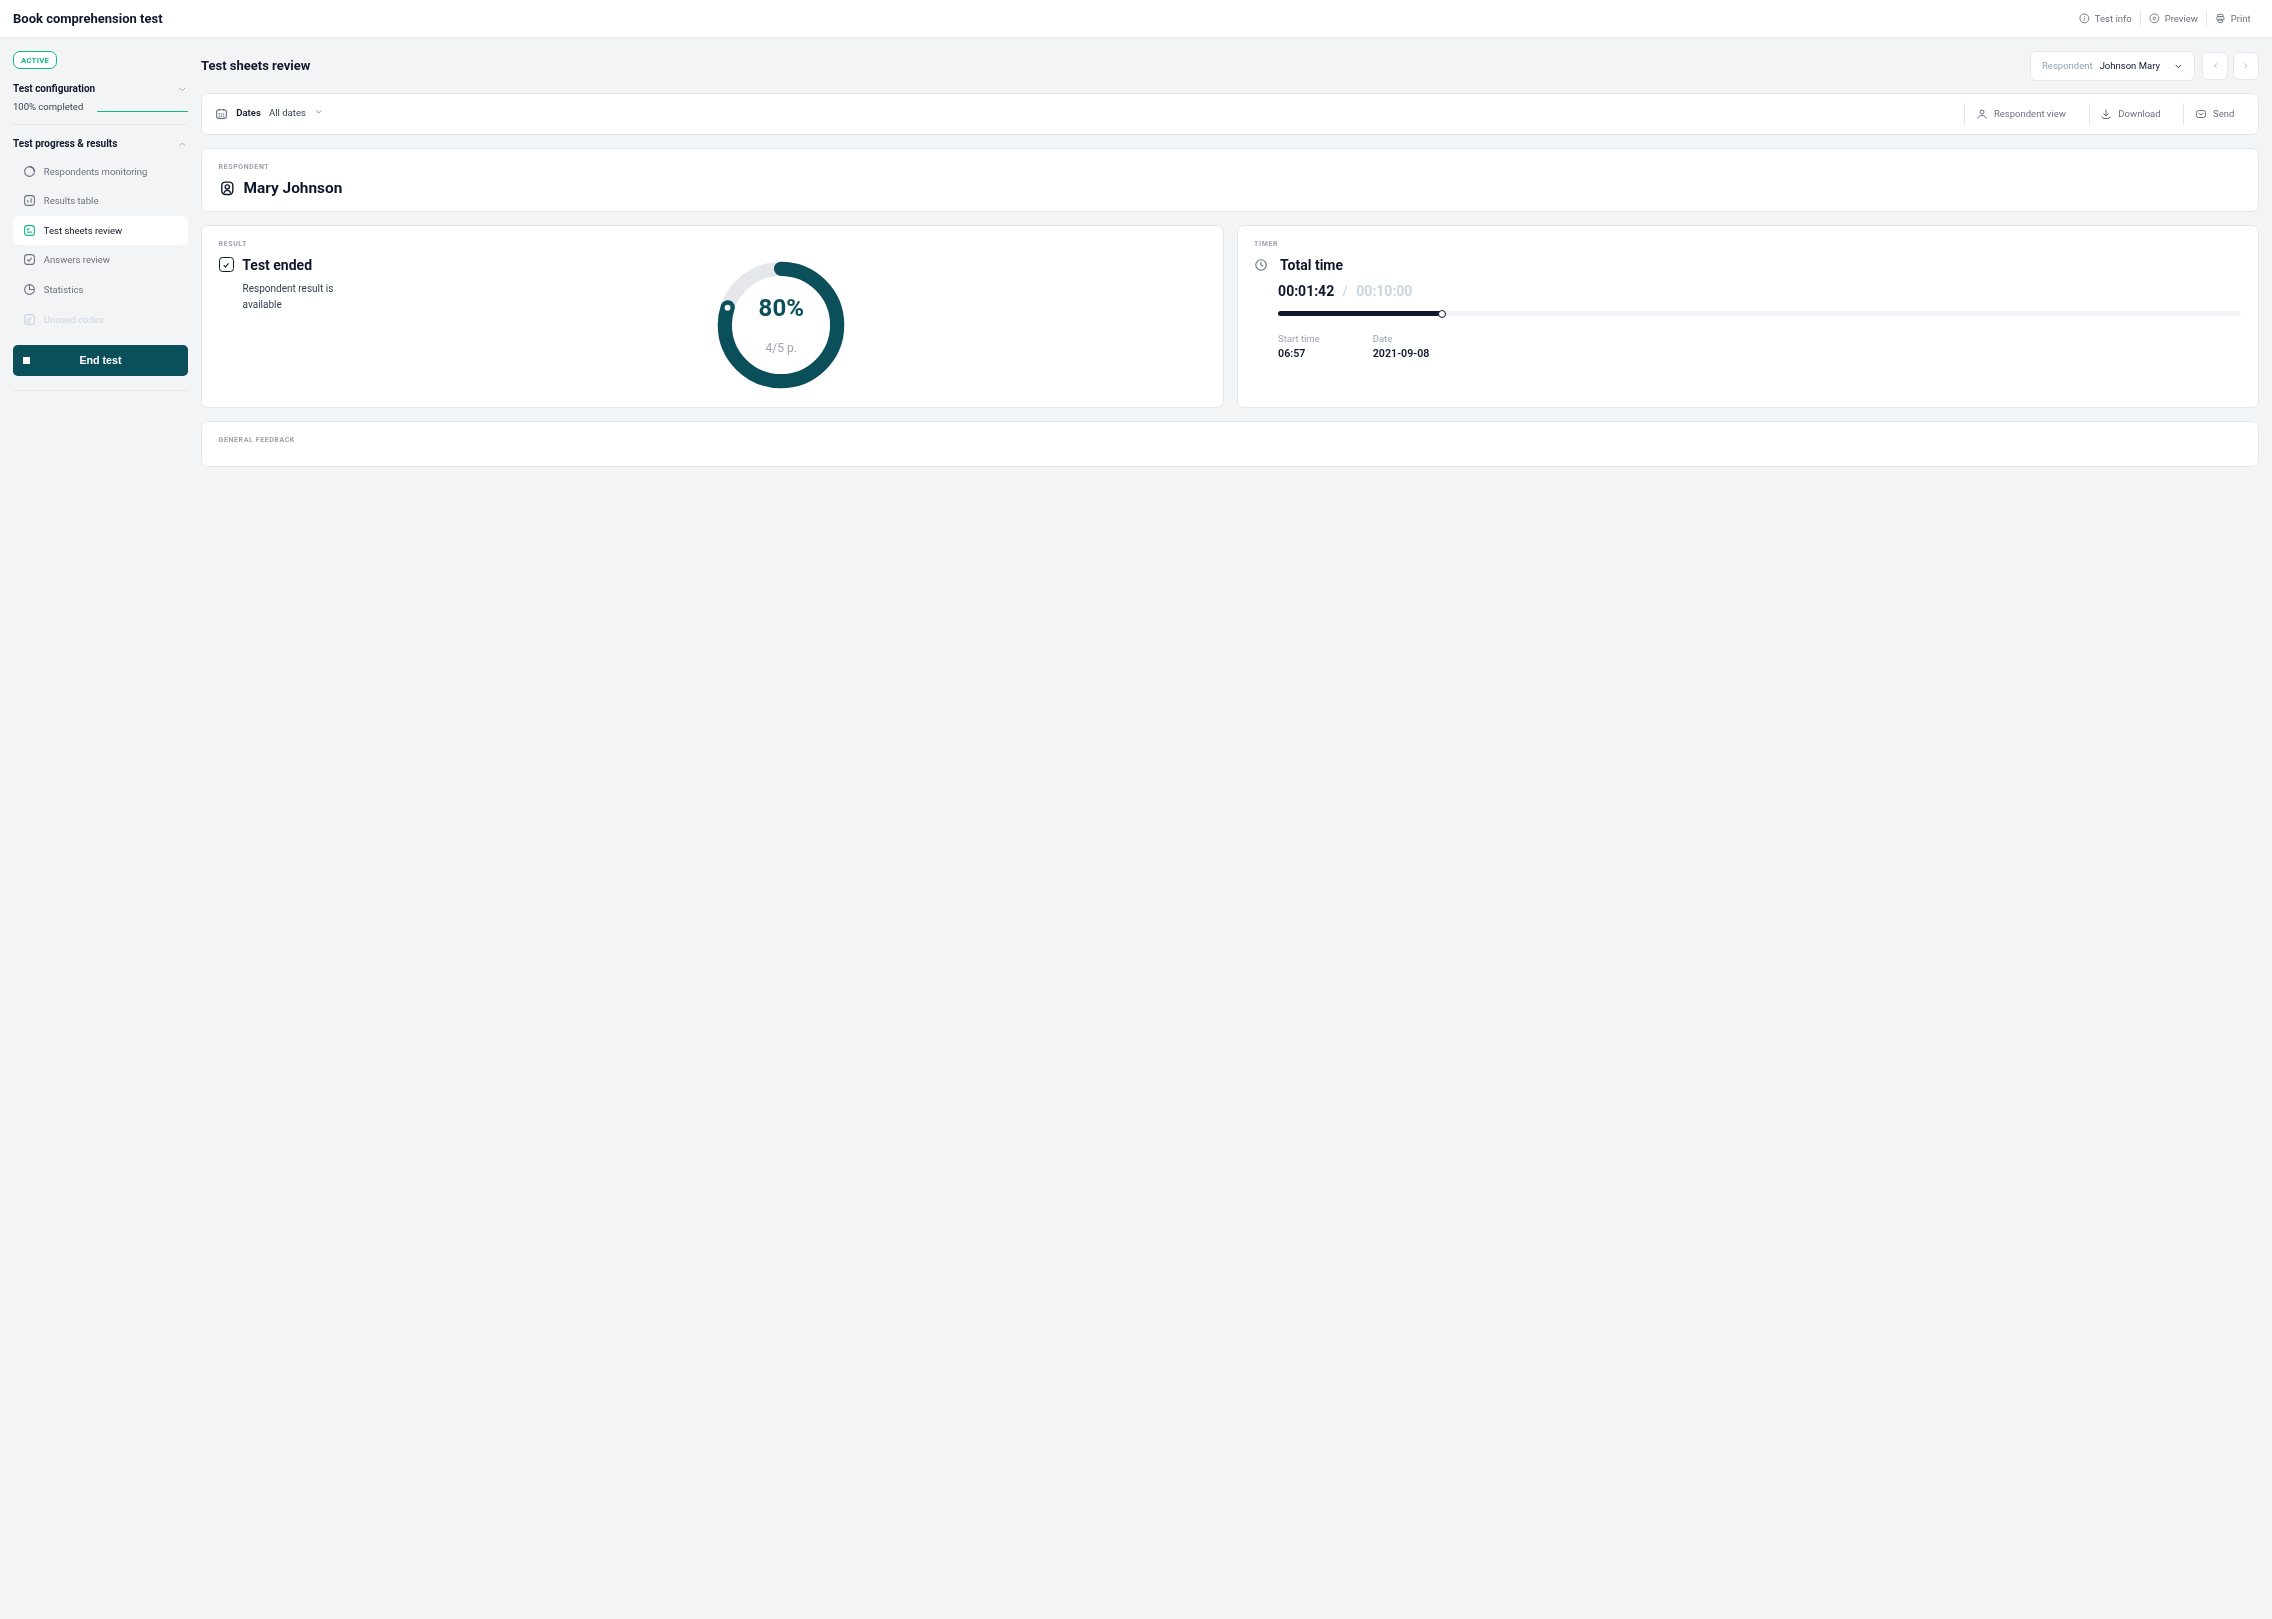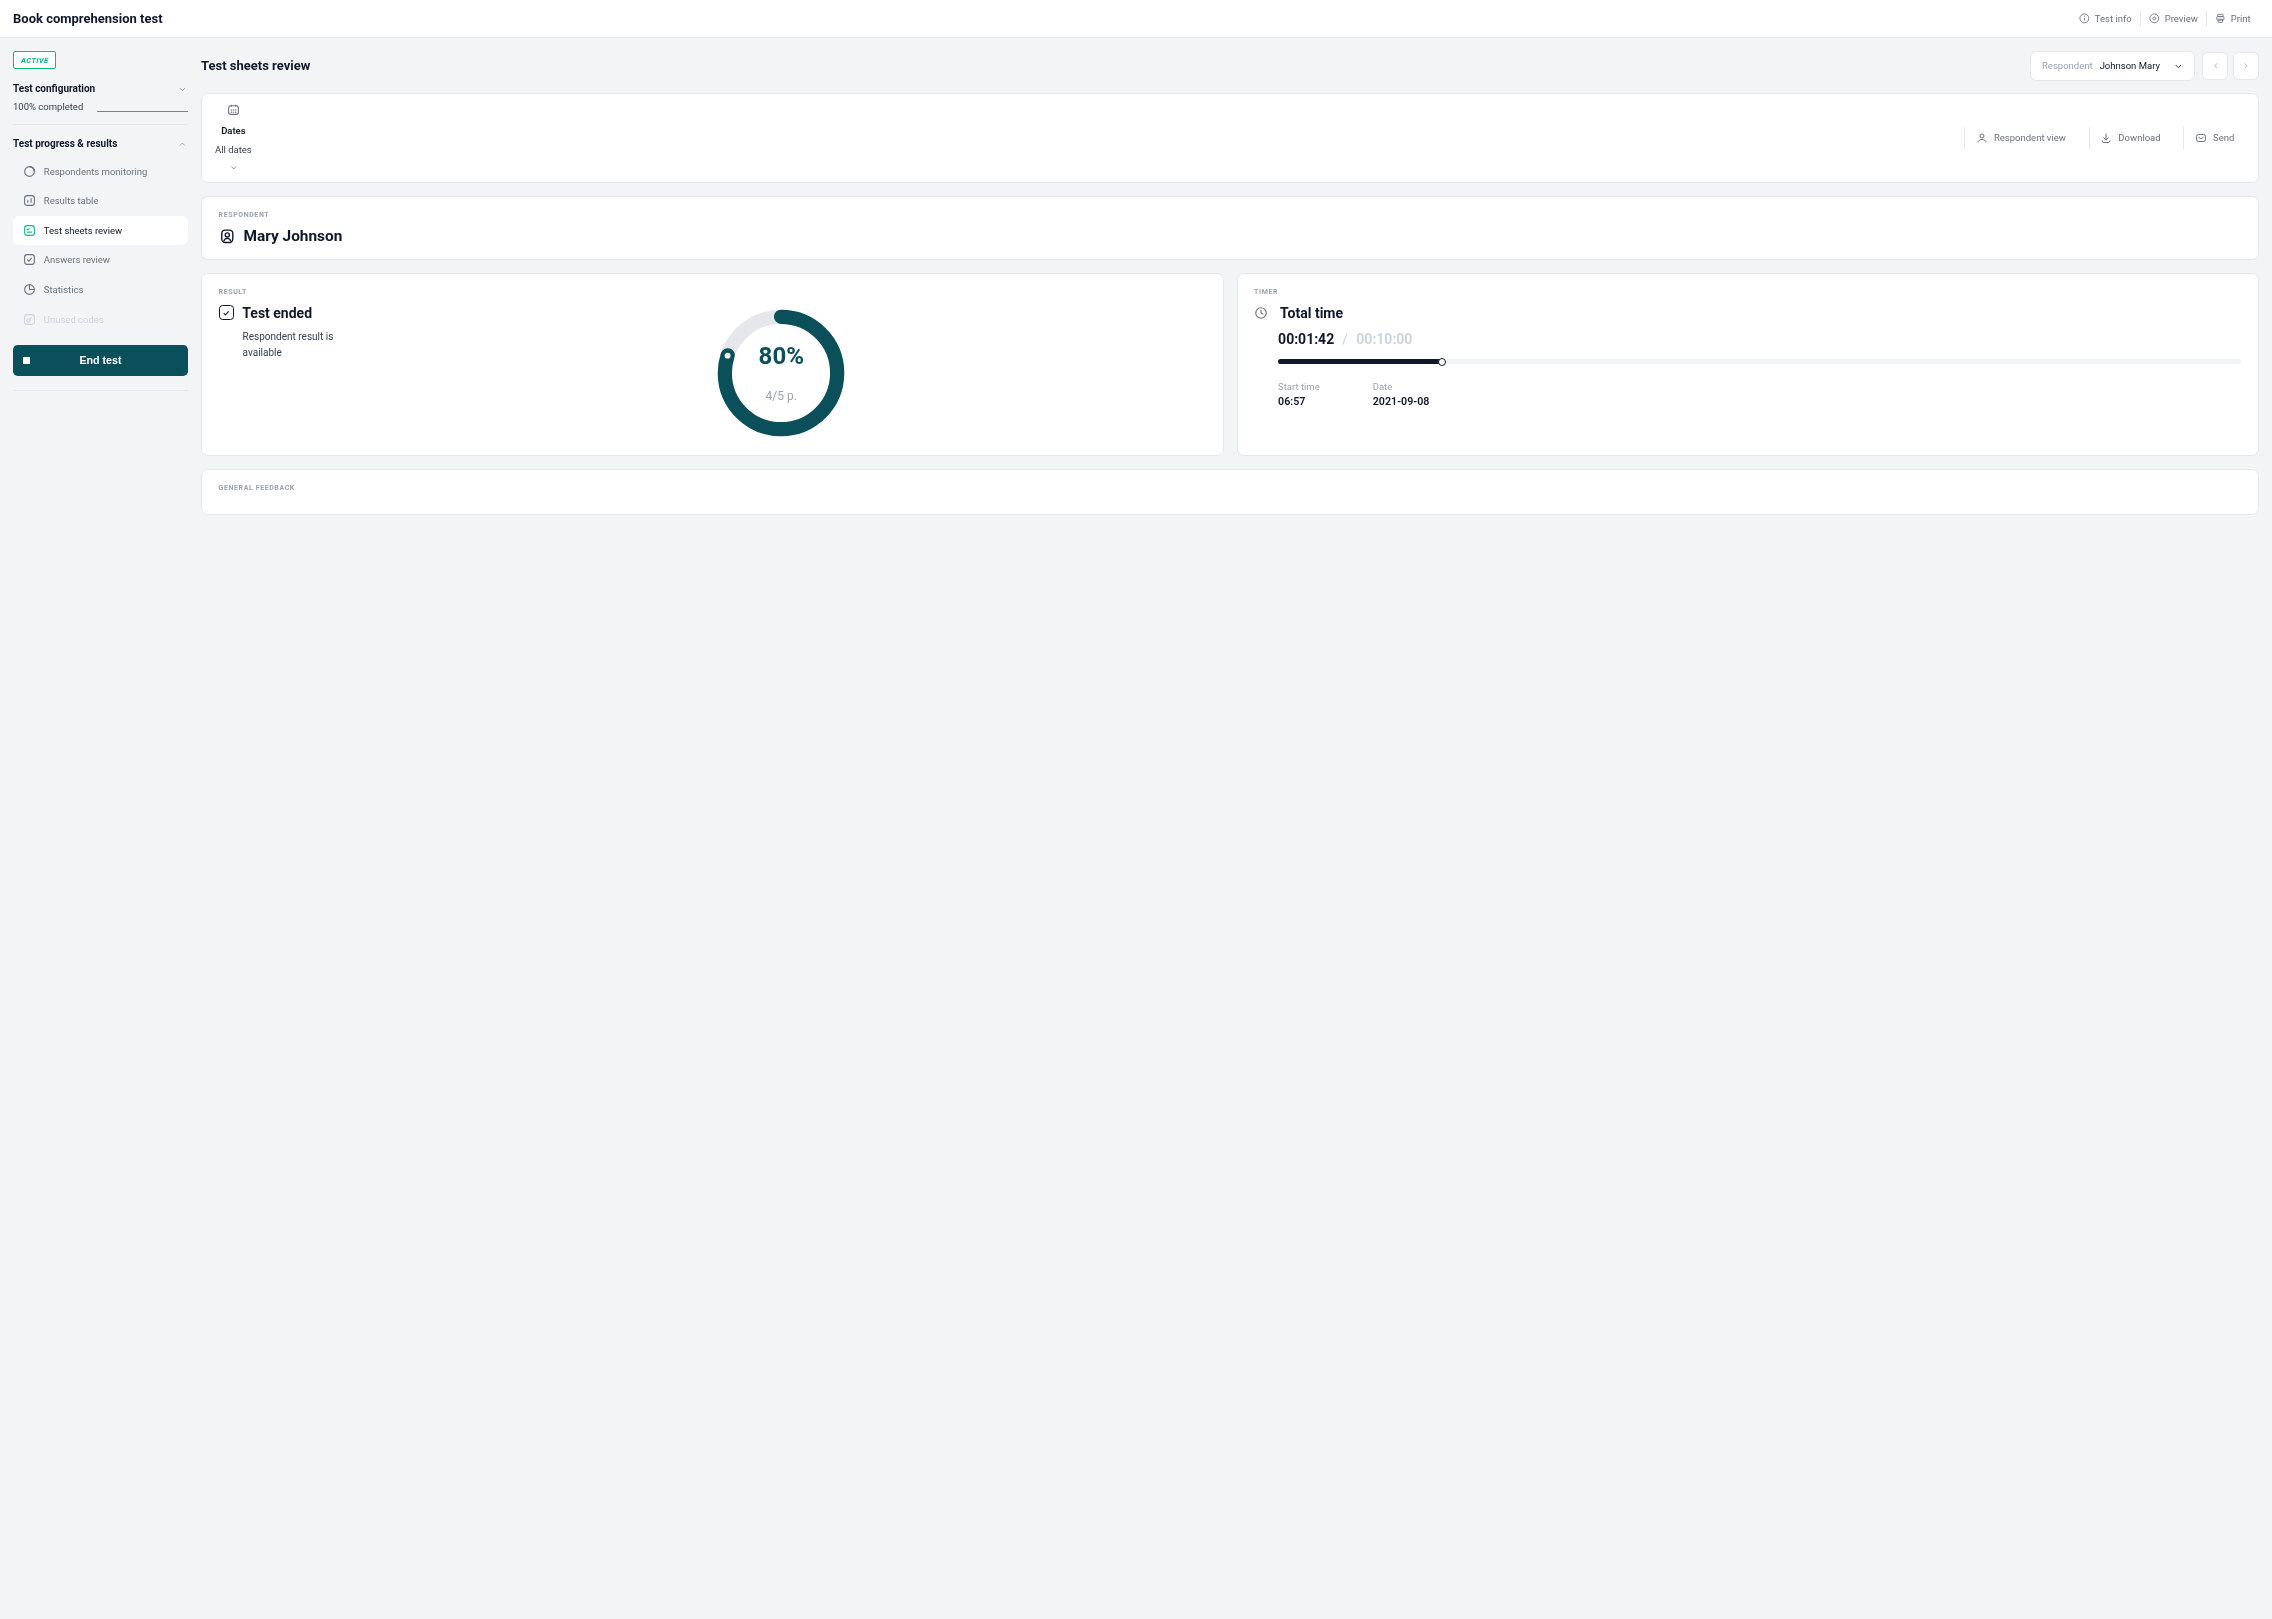--- a/index.html
+++ b/index.html
@@ -30,24 +30,23 @@
     .sidebar { width: 201px; padding: 13px; }
     .main { flex: 1; padding: 13px 13px 13px 0; }
     .badge-active {
       display: inline-block;
       border: 0.6px solid #10b981;
       color: #10b981;
       font-weight: 700;
       font-size: 7.7px;
       letter-spacing: 0.3px;
       padding: 3.6px 7px;
-      border-radius: 2px;
+      border-radius: 7px;
       background: #fff;
       margin-bottom: 14px;
-      font-style: italic;
     }
     .section-title {
       font-size: 10px; font-weight: 700;
       display: flex; justify-content: space-between; align-items: center;
       cursor: pointer;
       margin-bottom: 7px;
     }
     .chev { color: #9ca3af; }
     .completion-row {
       display: flex; align-items: flex-end; gap: 14px;
@@ -90,21 +89,21 @@
     }
     .card {
       background: #fff; border: 0.6px solid #e5e7eb; border-radius: 7px;
       padding: 14px 16.6px; margin-bottom: 13px;
     }
     .toolbar {
       display: flex; align-items: center; gap: 12px;
       background: #fff; border: 0.6px solid #e5e7eb; border-radius: 7px;
       padding: 9.5px 13px; margin-bottom: 13px;
     }
-    .toolbar .left { display: flex; align-items: center; gap: 8.3px; flex-direction: column; }
+    .toolbar .left { display: flex; align-items: flex-start; gap: 8.3px; }
     .toolbar .spacer { flex: 1; }
     .toolbar .act {
       display: flex; align-items: center; gap: 6px; color: #6b7280;
       padding: 4.7px 10.7px; cursor: pointer; border-left: 0.6px solid #e5e7eb;
     }
     .toolbar .act:first-of-type{ border-left: none;}
     .dates-label { font-weight: 600; }
     .dates-val { color: #374151; }
     .small-label { font-size: 7px; font-weight: 700; letter-spacing: 0.6px; color: #9ca3af; margin-bottom: 8.3px; }
     .respondent-name { display: flex; align-items: center; gap: 8.3px; font-size: 15.4px; font-weight: 700; }

